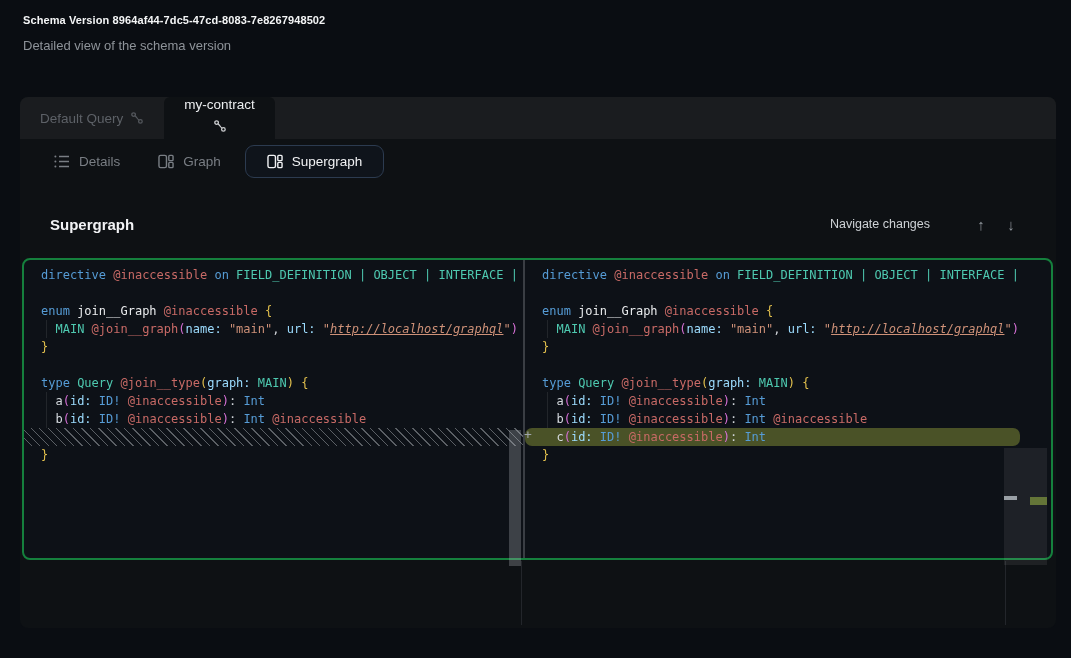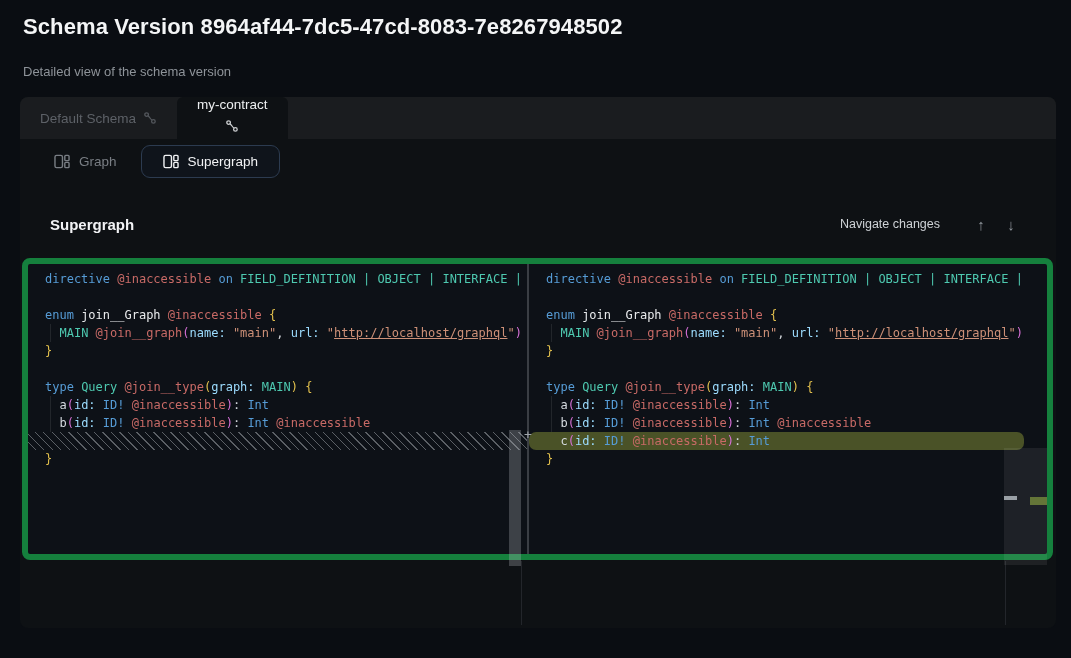--- a/index.html
+++ b/index.html
@@ -1,22 +1,22 @@
 <!DOCTYPE html>
 <html style="--page_bg: #0a0d12; --card_bg: #0e1114; --tabstrip_bg: #1a1c1f; --code_bg: #0d1117; --added_bg: #4a5227; --minimap_add: #647538; --kw: #569CD6; --dir: #C86A66; --type: #4EC9B0; --name: #E9EBED; --field: #D6DBE0; --param: #9CDCFE; --str: #CE9178; --brace: #E2C04D; --paren: #D670D6; --punct: #CFD3D8; --pipe: #4EC9B0;"><head>
 <meta charset="utf-8">
 <style>
   html,body{margin:0;padding:0;background:#0a0d12;}
   .page{position:relative;width:1071px;height:658px;background:var(--page_bg,#0a0d12);
         font-family:"Liberation Sans",sans-serif;overflow:hidden;color:#e8eaed;}
 
   
   .hdr{position:absolute;left:23px;top:14px;}
-  .hdr h1{margin:0;font-size:22px;font-weight:700;color:#f4f5f6;letter-spacing:.1px;}
-  .hdr .sub{margin-top:24px;font-size:13px;color:#8e9399;}
+  .hdr h1{margin:0;font-size:11px;font-weight:700;color:#f4f5f6;letter-spacing:.1px;}
+  .hdr .sub{margin-top:12px;font-size:13px;color:#8e9399;}
 
   
   .card{position:absolute;left:20px;top:97px;width:1036px;height:531px;
         background:var(--card_bg,#0e1114);border-radius:8px;}
 
   
   .tabstrip{position:absolute;left:0;top:0;width:100%;height:42px;
             background:var(--tabstrip_bg,#1a1c1f);border-radius:8px 8px 0 0;
             display:flex;align-items:stretch;}
   .gtab{display:flex;align-items:center;gap:7px;padding:0 20px;font-size:13.5px;
@@ -29,42 +29,42 @@
   .vtab{display:flex;align-items:center;gap:9px;padding:8px 14px;font-size:13.5px;color:#797e84;cursor:pointer;}
   .vtab .ic{width:16px;height:15px;color:#797e84;}
   .vtab.active{color:#f1f2f4;background:#0f141b;border:1px solid #2c3b50;border-radius:9px;padding:8px 21px;}
   .vtab.active .ic{color:#f1f2f4;}
 
   
   .panelrow{position:absolute;left:30px;right:30px;top:112px;height:30px;
             display:flex;align-items:center;}
   .panelrow h2{margin:0;font-size:15px;font-weight:700;color:#f2f3f5;}
   .navgrp{margin-left:auto;display:flex;align-items:center;gap:0;}
-  .navlabel{font-size:12.5px;color:#ced2d6;margin-right:26px;}
+  .navlabel{font-size:12.5px;color:#ced2d6;margin-right:36px;}
   .navbtn{width:30px;text-align:center;font-size:15px;color:#8f959b;cursor:pointer;background:none;border:none;padding:0;}
 
   
   .diffbox{position:absolute;left:2px;top:161px;width:1031px;height:302px;
-           border:6px solid #15803d;border-radius:8px;background:var(--code_bg,#0d1117);
+           border:2px solid #15803d;border-radius:8px;background:var(--code_bg,#0d1117);
            box-sizing:border-box;overflow:hidden;}
   .pane{position:absolute;top:0;height:100%;overflow:hidden;padding-top:6px;box-sizing:border-box;}
   .pane-left{left:0;width:499px;}
   .pane-right{left:501px;width:495px;}
   .divider{position:absolute;left:499px;top:0;width:2px;height:100%;background:#3a3e44;}
 
   .code-line{position:relative;height:18px;line-height:18px;white-space:pre;
              font-family:"DejaVu Sans Mono",monospace;font-size:12px;padding-left:17px;}
   .code-line .guide{position:absolute;left:22px;top:0;bottom:0;width:1px;background:rgba(255,255,255,.09);}
   .code-line.hatch{background:repeating-linear-gradient(45deg,rgba(0,0,0,0) 0 5px,rgba(168,173,178,.5) 5px 6px);}
   .code-line.added{background:var(--added_bg,#4a5227);border-radius:7px;}
 
   .tok-kw{color:var(--kw,#569CD6);}   .tok-dir{color:var(--dir,#C86A66);}
   .tok-type{color:var(--type,#4EC9B0);} .tok-name{color:var(--name,#E9EBED);font-weight:normal;}
   .tok-field{color:var(--field,#D6DBE0);} .tok-param{color:var(--param,#9CDCFE);}
-  .tok-str{color:var(--str,#CE9178);} .tok-strlink{color:var(--str,#CE9178);text-decoration:underline;cursor:pointer;}
+  .tok-str{color:var(--str,#CE9178);} .tok-strlink{color:var(--str,#CE9178);text-decoration:underline;cursor:pointer;font-style:italic;}
   .tok-brace{color:var(--brace,#E2C04D);} .tok-paren{color:var(--paren,#D670D6);}
   .tok-punct{color:var(--punct,#CFD3D8);} .tok-pipe{color:var(--pipe,#4EC9B0);}
 
   
   .plus-marker{position:absolute;left:517px;top:426px;width:22px;height:18px;line-height:18px;
                text-align:center;font-family:"DejaVu Sans Mono",monospace;font-size:13px;color:#9fa5aa;z-index:5;}
   .sb-left{position:absolute;left:509px;top:430px;width:12px;height:136px;background:rgba(185,190,196,.28);z-index:4;}
   .mini-slider{position:absolute;left:1004px;top:448px;width:43px;height:117px;background:rgba(255,255,255,.07);z-index:4;}
   .ruler-dash{position:absolute;left:1004px;top:496px;width:13px;height:4px;background:#9aa0a6;z-index:5;}
   .mini-add{position:absolute;left:1030px;top:497px;width:17px;height:8px;background:var(--minimap_add,#647538);z-index:5;}
@@ -78,38 +78,47 @@
 
   <div class="hdr">
     <h1>Schema Version 8964af44-7dc5-47cd-8083-7e8267948502</h1>
     <div class="sub">Detailed view of the schema version</div>
   </div>
 
   <div class="card">
 
     <div class="tabstrip">
       <div class="gtab">
-        <span>Default Schema</span>
+        <span>Default Query</span>
         <svg class="vicon" viewBox="0 0 14 14" fill="none" stroke="currentColor" stroke-width="1.3">
           <circle cx="3.6" cy="3.6" r="1.8"></circle>
             <circle cx="10.4" cy="10.4" r="1.8"></circle>
           <path d="M4.9 4.9 C 7.2 6.2, 6.8 7.8, 9.1 9.1"></path>
         </svg>
       </div>
       <div class="gtab active">
         <span>my-contract</span>
         <svg class="vicon" viewBox="0 0 14 14" fill="none" stroke="currentColor" stroke-width="1.3">
           <circle cx="3.6" cy="3.6" r="1.8"></circle>
             <circle cx="10.4" cy="10.4" r="1.8"></circle>
           <path d="M4.9 4.9 C 7.2 6.2, 6.8 7.8, 9.1 9.1"></path>
         </svg>
       </div>
     </div>
 
     <div class="subtabs">
+      <div class="vtab">
+        <svg class="ic" viewBox="0 0 16 14" fill="none" stroke="currentColor" stroke-width="1.6">
+          <circle cx="1.4" cy="2" r="1" fill="currentColor" stroke="none"></circle>
+          <circle cx="1.4" cy="7" r="1" fill="currentColor" stroke="none"></circle>
+          <circle cx="1.4" cy="12" r="1" fill="currentColor" stroke="none"></circle>
+          <path d="M5 2 H15 M5 7 H15 M5 12 H15"></path>
+        </svg>
+        <span>Details</span>
+      </div>
       <div class="vtab">
         <svg class="ic" viewBox="0 0 17 16" fill="none" stroke="currentColor" stroke-width="1.5">
           <rect x="1" y="1.5" width="8" height="13" rx="1.8"></rect>
           <rect x="11.5" y="1.5" width="4.5" height="5.6" rx="1"></rect>
           <rect x="11.5" y="8.9" width="4.5" height="5.6" rx="1"></rect>
         </svg>
         <span>Graph</span>
       </div>
       <div class="vtab active">
         <svg class="ic" viewBox="0 0 17 16" fill="none" stroke="currentColor" stroke-width="1.5">

